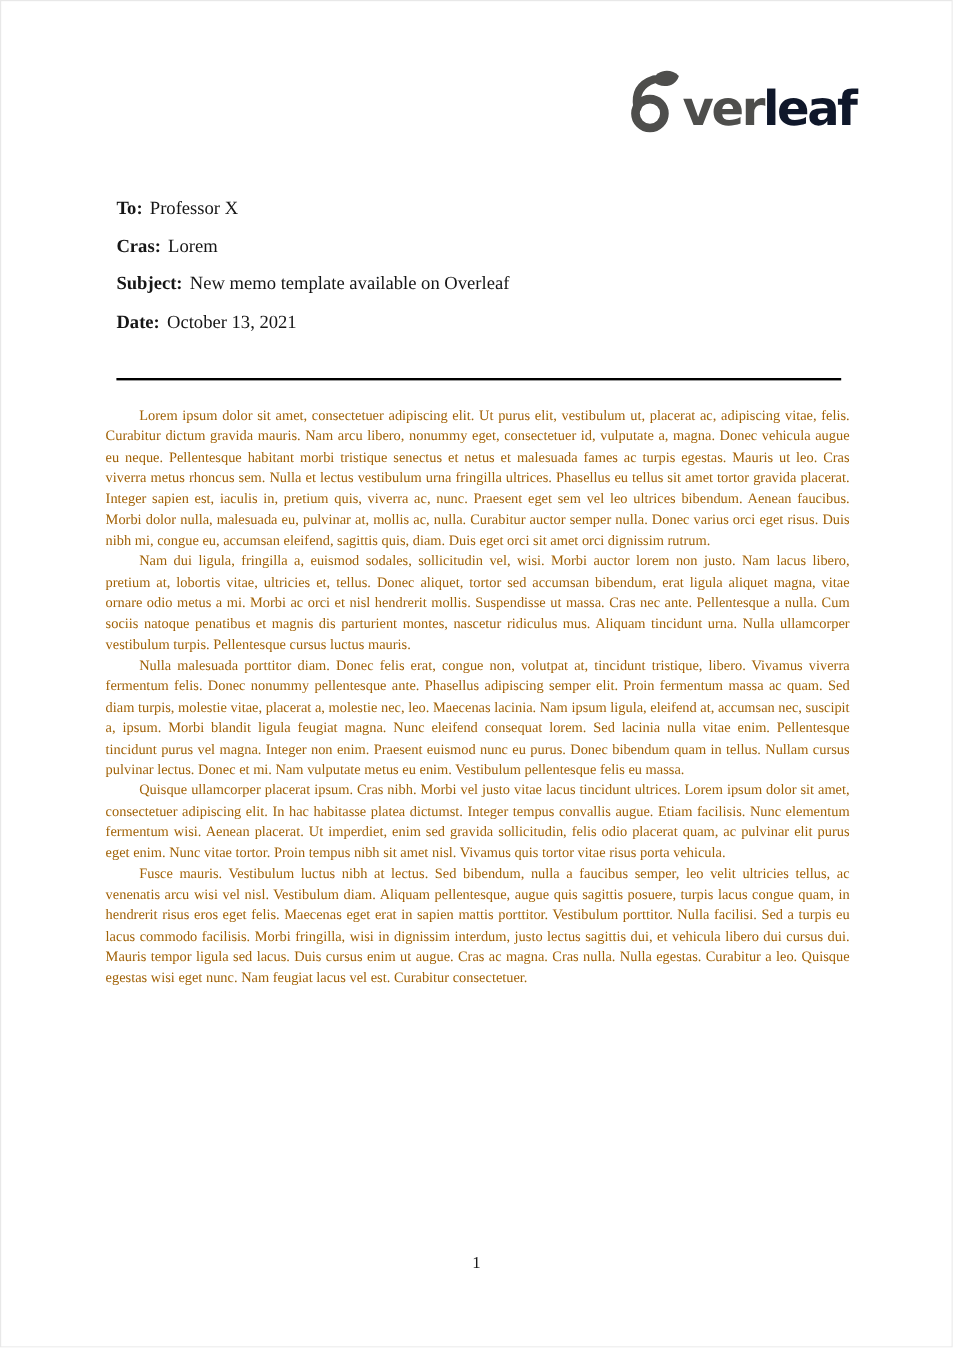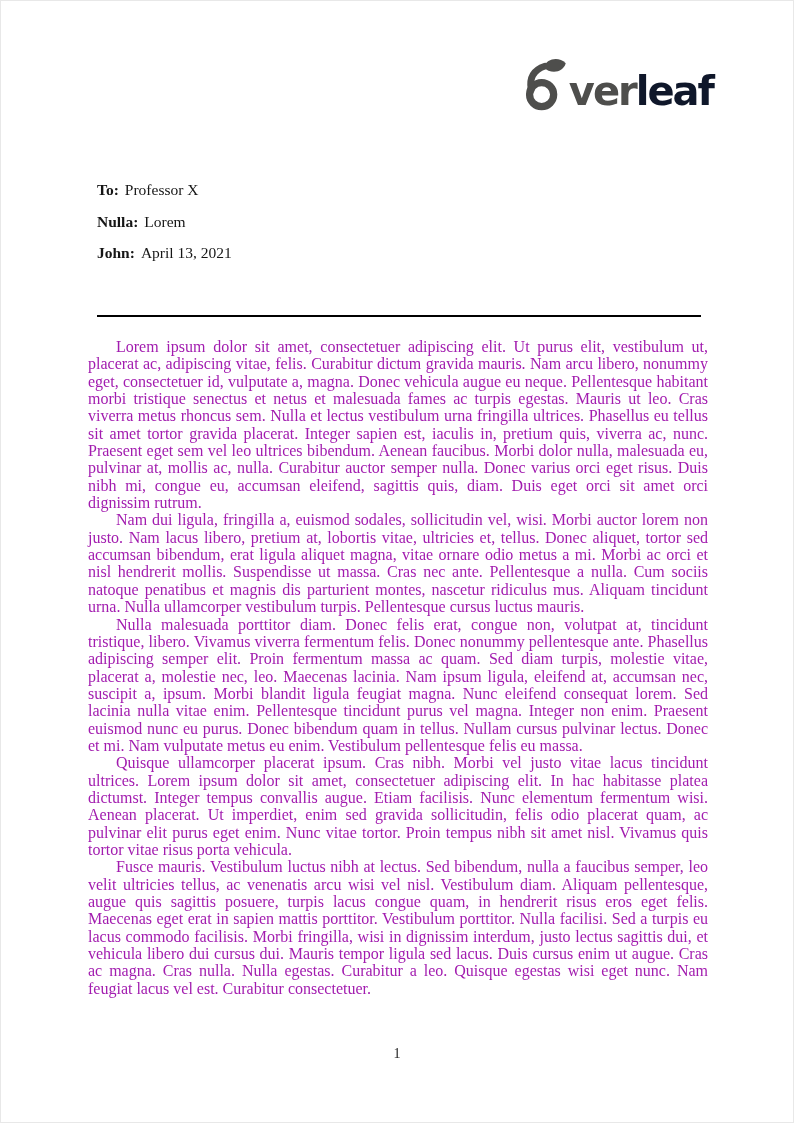--- a/index.html
+++ b/index.html
@@ -30,21 +30,21 @@
     letter-spacing: -2px;
   }
   .logo svg { display: block; margin-right: 1px; }
   .logo .gray  { color: #4e4e4c; }
   .logo .green { color: #0f172a; }
 
   
   .fields {
     position: absolute;
     left: 96px;
-    top: 180px;
+    top: 164px;
     font-size: 15.5px;
     line-height: 18px;
   }
   .field { margin-bottom: 13.5px; white-space: nowrap; }
   .field .label { font-weight: bold; margin-right: 6px; }
 
   
   .rule {
     position: absolute;
     top: 314px;
@@ -55,24 +55,24 @@
     border: none;
     margin: 0;
   }
 
   
   .body-text {
     position: absolute;
     left: 87px;
     top: 337px;
     width: 620px;
-    font-size: 16px;
+    font-size: 12px;
     line-height: 17.35px;
     text-align: justify;
-    color: #a21caf;
+    color: #a16207;
   }
   .body-text p { margin: 0; text-indent: 28px; }
 
   
   .footer {
     position: absolute;
     top: 1045px;
     left: 0;
     width: 100%;
     text-align: center;
@@ -95,24 +95,27 @@
     </svg>
     <span class="gray">ver</span>
       <span class="green">leaf</span>
   </div>
 
   <section class="fields">
     <div class="field">
       <span class="label">To:</span><span class="value">Professor X</span>
     </div>
     <div class="field">
-      <span class="label">Nulla:</span><span class="value">Lorem</span>
+      <span class="label">Cras:</span><span class="value">Lorem</span>
     </div>
     <div class="field">
-      <span class="label">John:</span><span class="value">April 13, 2021</span>
+      <span class="label">Subject:</span><span class="value">New memo template available on Overleaf</span>
+    </div>
+    <div class="field">
+      <span class="label">Date:</span><span class="value">October 13, 2021</span>
     </div>
   </section>
 
   <hr class="rule">
 
   <main class="body-text">
     <p>Lorem ipsum dolor sit amet, consectetuer adipiscing elit. Ut purus elit, vestibulum ut, placerat ac, adipiscing vitae, felis. Curabitur dictum gravida mauris. Nam arcu libero, nonummy eget, consectetuer id, vulputate a, magna. Donec vehicula augue eu neque. Pellentesque habitant morbi tristique senectus et netus et malesuada fames ac turpis egestas. Mauris ut leo. Cras viverra metus rhoncus sem. Nulla et lectus vestibulum urna fringilla ultrices. Phasellus eu tellus sit amet tortor gravida placerat. Integer sapien est, iaculis in, pretium quis, viverra ac, nunc. Praesent eget sem vel leo ultrices bibendum. Aenean faucibus. Morbi dolor nulla, malesuada eu, pulvinar at, mollis ac, nulla. Curabitur auctor semper nulla. Donec varius orci eget risus. Duis nibh mi, congue eu, accumsan eleifend, sagittis quis, diam. Duis eget orci sit amet orci dignissim rutrum.</p>
     <p>Nam dui ligula, fringilla a, euismod sodales, sollicitudin vel, wisi. Morbi auctor lorem non justo. Nam lacus libero, pretium at, lobortis vitae, ultricies et, tellus. Donec aliquet, tortor sed accumsan bibendum, erat ligula aliquet magna, vitae ornare odio metus a mi. Morbi ac orci et nisl hendrerit mollis. Suspendisse ut massa. Cras nec ante. Pellentesque a nulla. Cum sociis natoque penatibus et magnis dis parturient montes, nascetur ridiculus mus. Aliquam tincidunt urna. Nulla ullamcorper vestibulum turpis. Pellentesque cursus luctus mauris.</p>
     <p>Nulla malesuada porttitor diam. Donec felis erat, congue non, volutpat at, tincidunt tristique, libero. Vivamus viverra fermentum felis. Donec nonummy pellentesque ante. Phasellus adipiscing semper elit. Proin fermentum massa ac quam. Sed diam turpis, molestie vitae, placerat a, molestie nec, leo. Maecenas lacinia. Nam ipsum ligula, eleifend at, accumsan nec, suscipit a, ipsum. Morbi blandit ligula feugiat magna. Nunc eleifend consequat lorem. Sed lacinia nulla vitae enim. Pellentesque tincidunt purus vel magna. Integer non enim. Praesent euismod nunc eu purus. Donec bibendum quam in tellus. Nullam cursus pulvinar lectus. Donec et mi. Nam vulputate metus eu enim. Vestibulum pellentesque felis eu massa.</p>
     <p>Quisque ullamcorper placerat ipsum. Cras nibh. Morbi vel justo vitae lacus tincidunt ultrices. Lorem ipsum dolor sit amet, consectetuer adipiscing elit. In hac habitasse platea dictumst. Integer tempus convallis augue. Etiam facilisis. Nunc elementum fermentum wisi. Aenean placerat. Ut imperdiet, enim sed gravida sollicitudin, felis odio placerat quam, ac pulvinar elit purus eget enim. Nunc vitae tortor. Proin tempus nibh sit amet nisl. Vivamus quis tortor vitae risus porta vehicula.</p>

